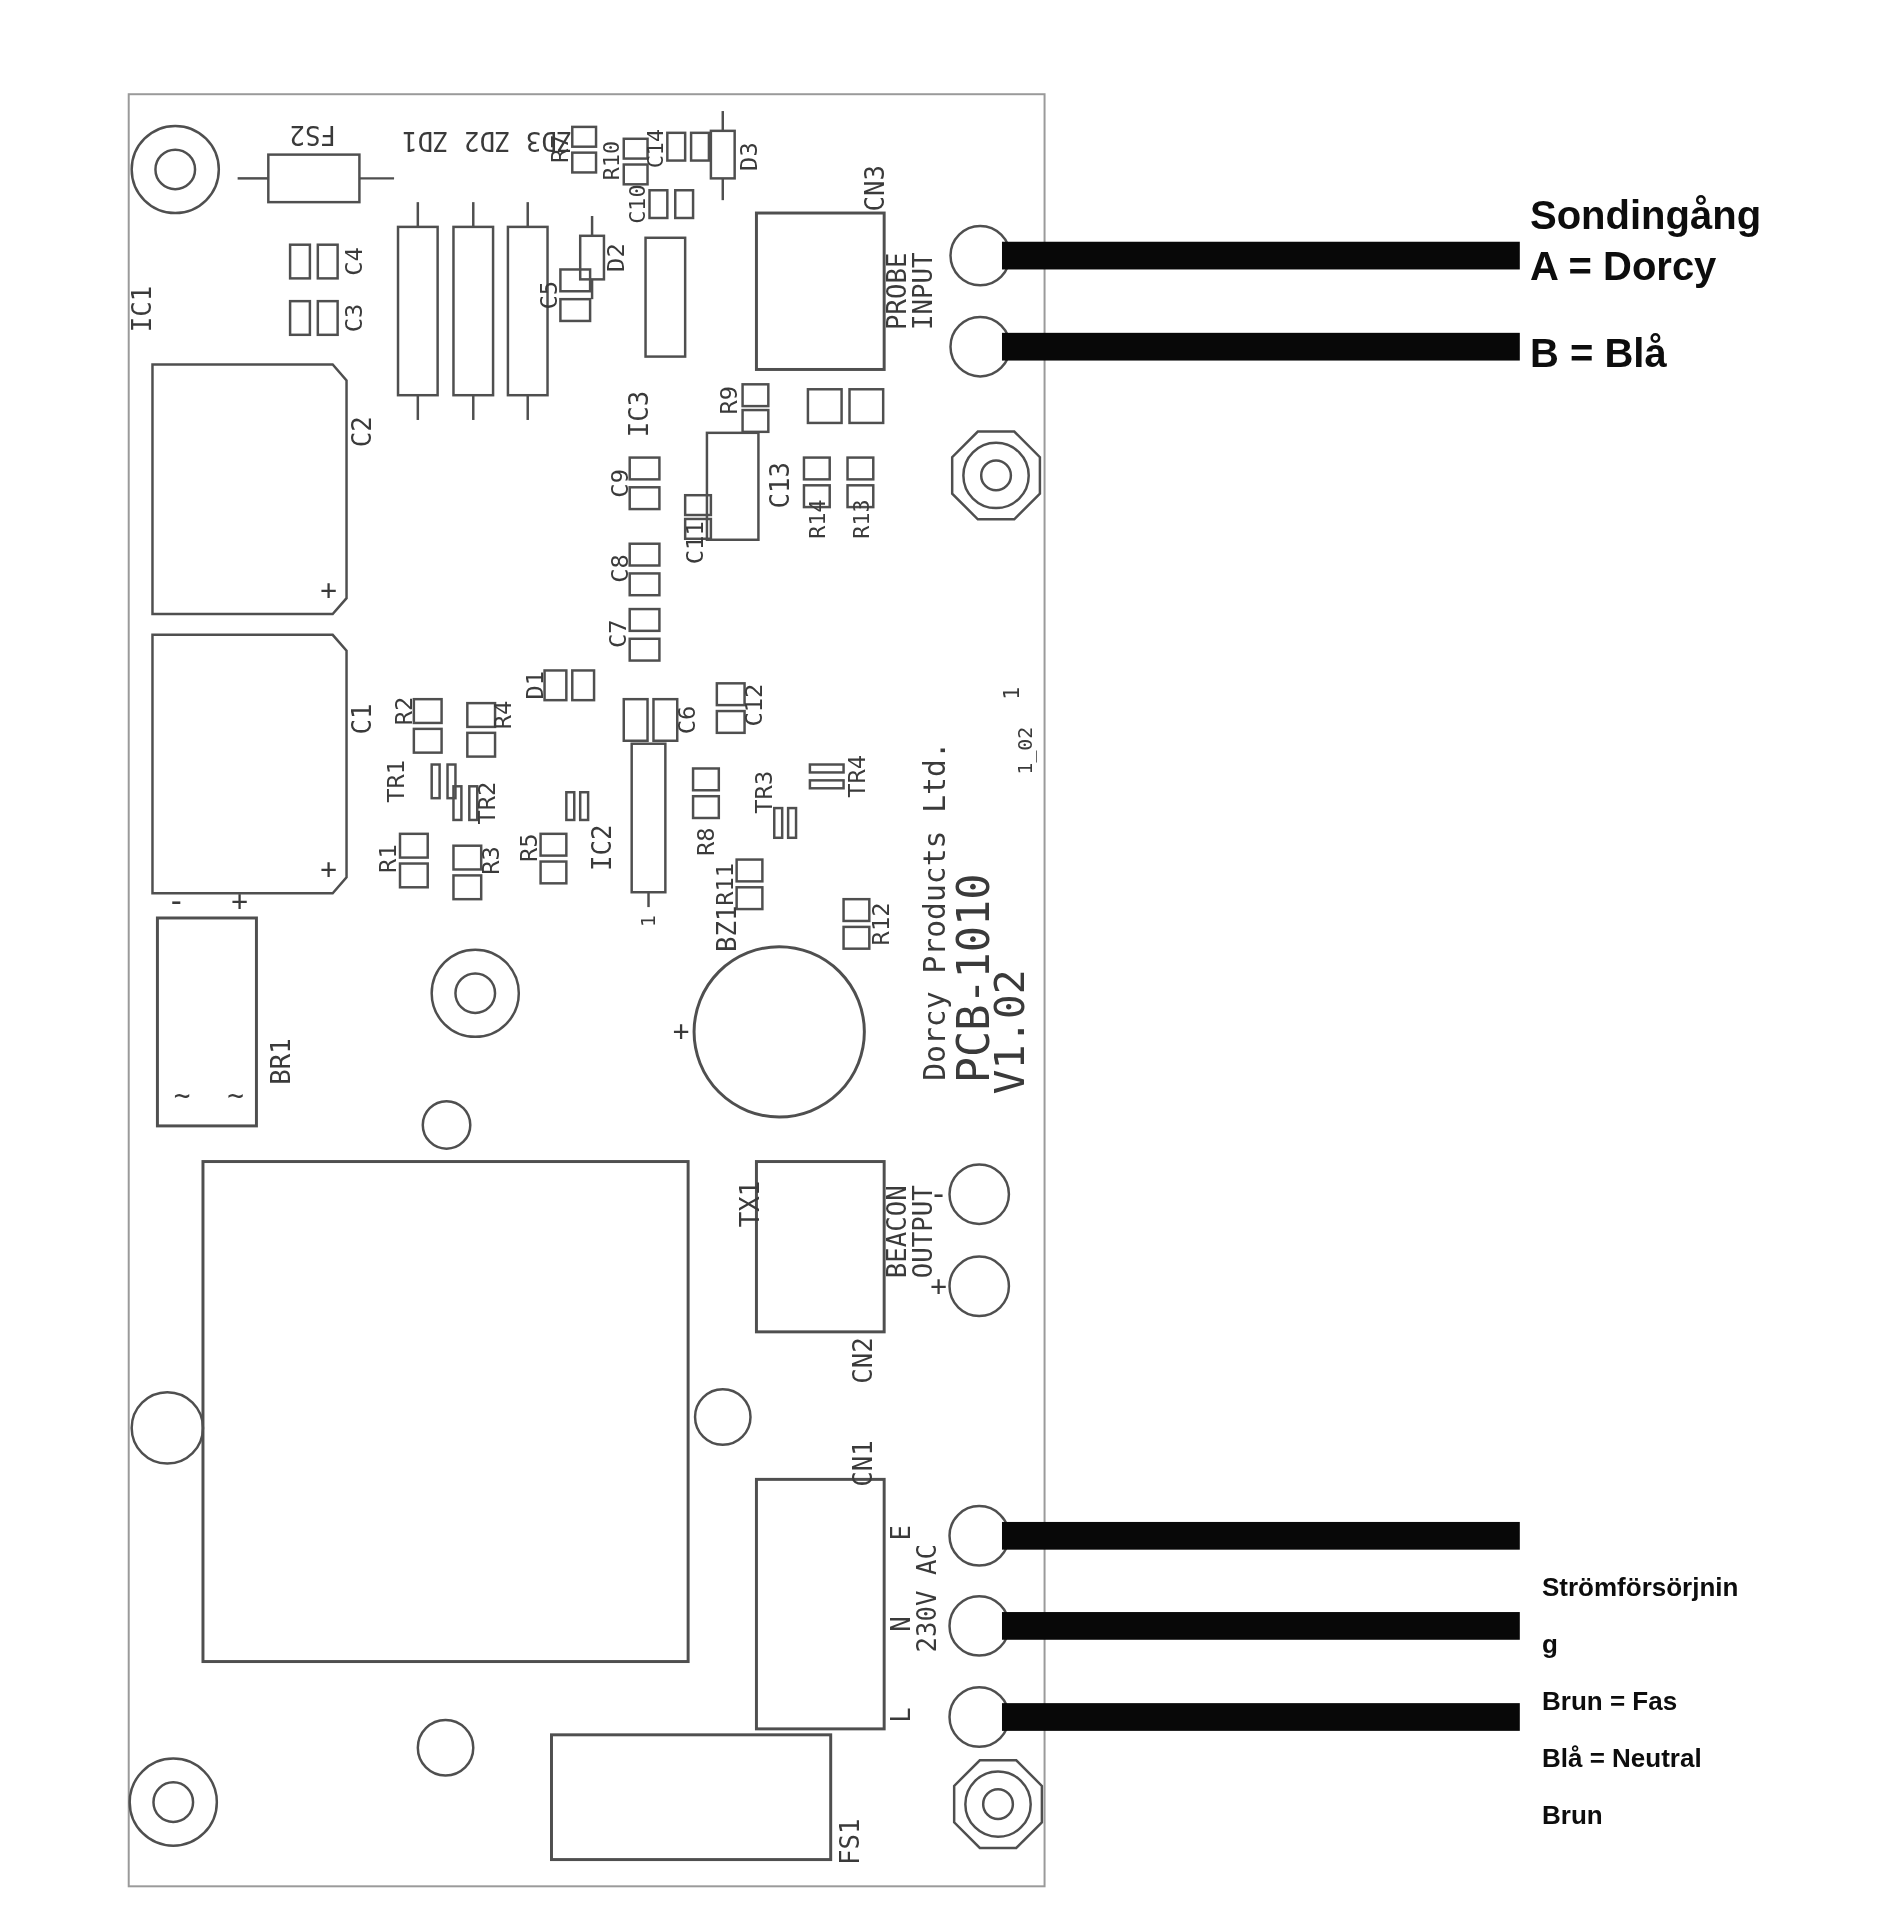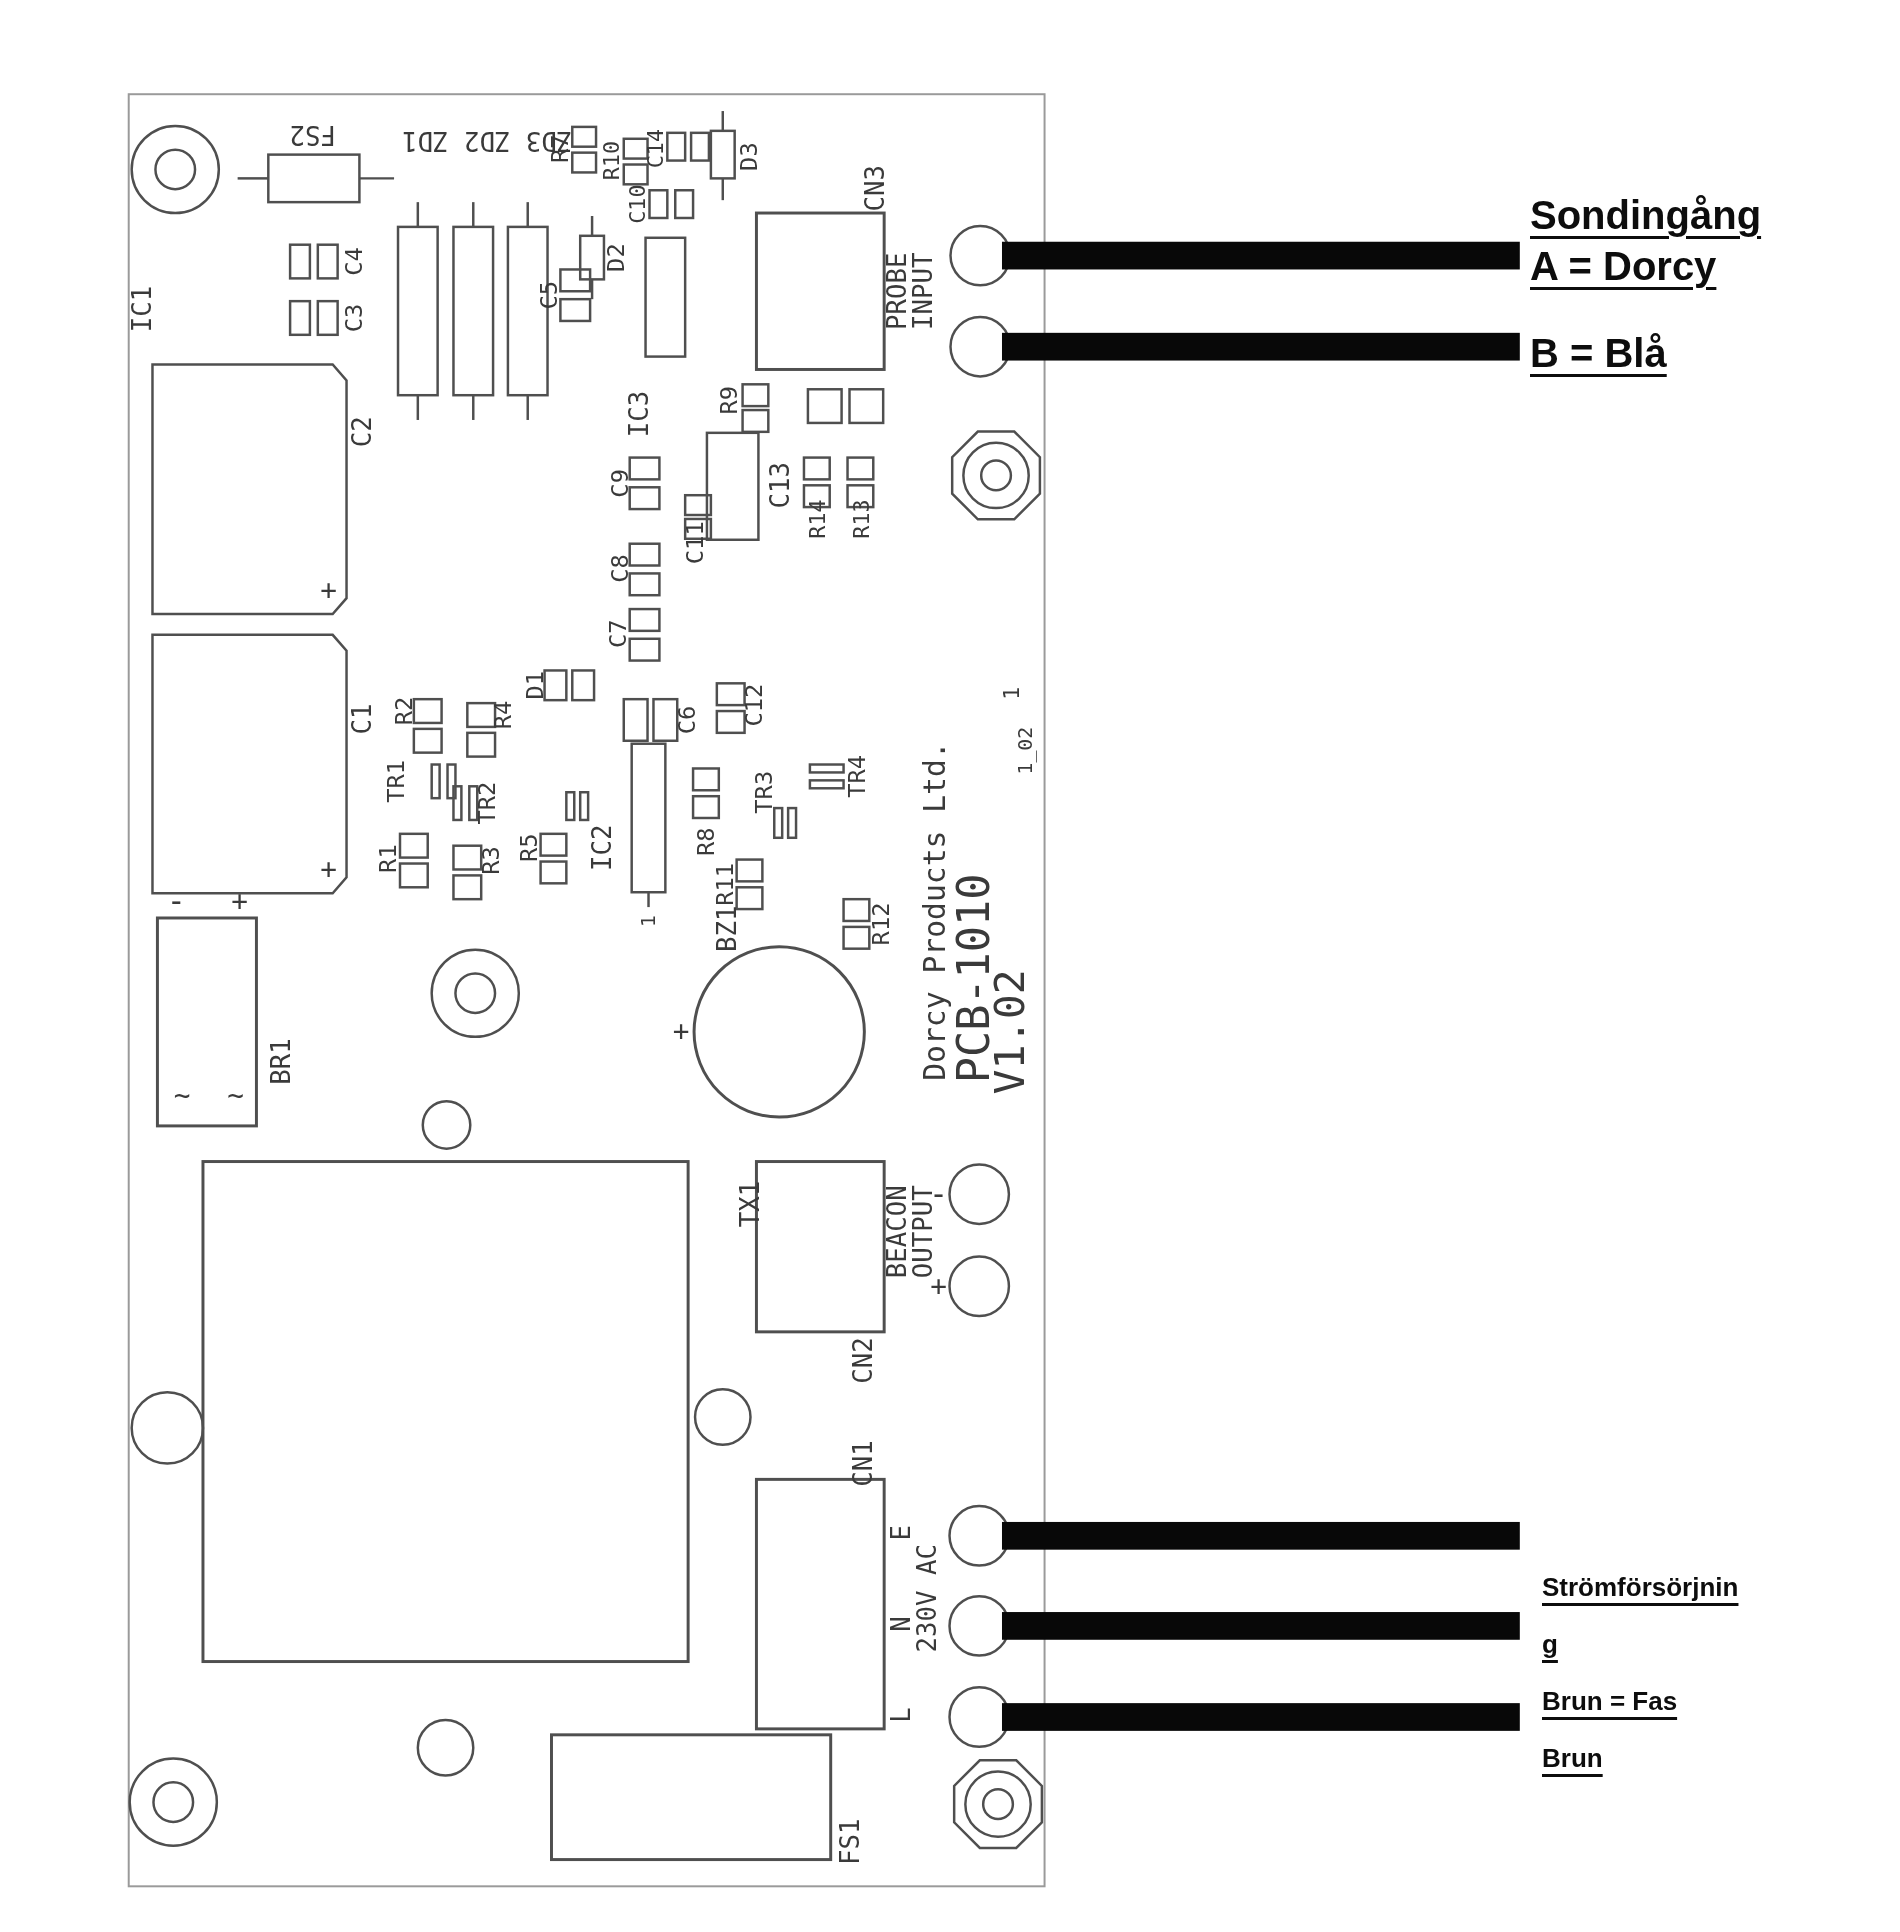--- a/index.html
+++ b/index.html
@@ -4,21 +4,21 @@
 <title>PCB-1010</title>
 <style>
   html,body{margin:0;padding:0;}
   body{width:1901px;height:1933px;background:#ffffff;}
   .canvas{position:relative;width:1901px;height:1933px;background:#ffffff;overflow:hidden;}
   #board-svg{position:absolute;left:0;top:0;width:1901px;height:1933px;
              font-family:"DejaVu Sans Mono","Liberation Mono",monospace;}
   .ann{position:absolute;font-family:"Liberation Sans",sans-serif;font-weight:bold;color:#0d0d0d;}
   .ann-probe{left:1530px;top:190px;font-size:40px;}
   .ann-power{left:1542px;top:1559px;font-size:26px;}
-  .ann-line{text-decoration:underline;text-decoration-thickness:3px;text-underline-offset:7px;
+  .ann-line{text-decoration-thickness:3px;text-underline-offset:7px;
             line-height:51px;white-space:nowrap;}
   .ann-power .ann-line{line-height:57px;}
   .gap{margin-top:36px;}
 </style>
 </head>
 <body>
 
 <div class="canvas">
 
   <svg id="board-svg" viewBox="0 0 1920 1952" xmlns="http://www.w3.org/2000/svg">
@@ -218,17 +218,18 @@
   <div class="ann ann-probe">
     <div class="ann-line">Sondingång</div>
     <div class="ann-line">A = Dorcy</div>
     <div class="ann-line gap">B = Blå</div>
   </div>
 
   <div class="ann ann-power">
     <div class="ann-line">Strömförsörjnin</div>
     <div class="ann-line">g</div>
     <div class="ann-line">Brun = Fas</div>
+    <div class="ann-line">Blå = Neutral</div>
     <div class="ann-line">Brun</div>
   </div>
 
 </div>
 
 
 </body></html>

